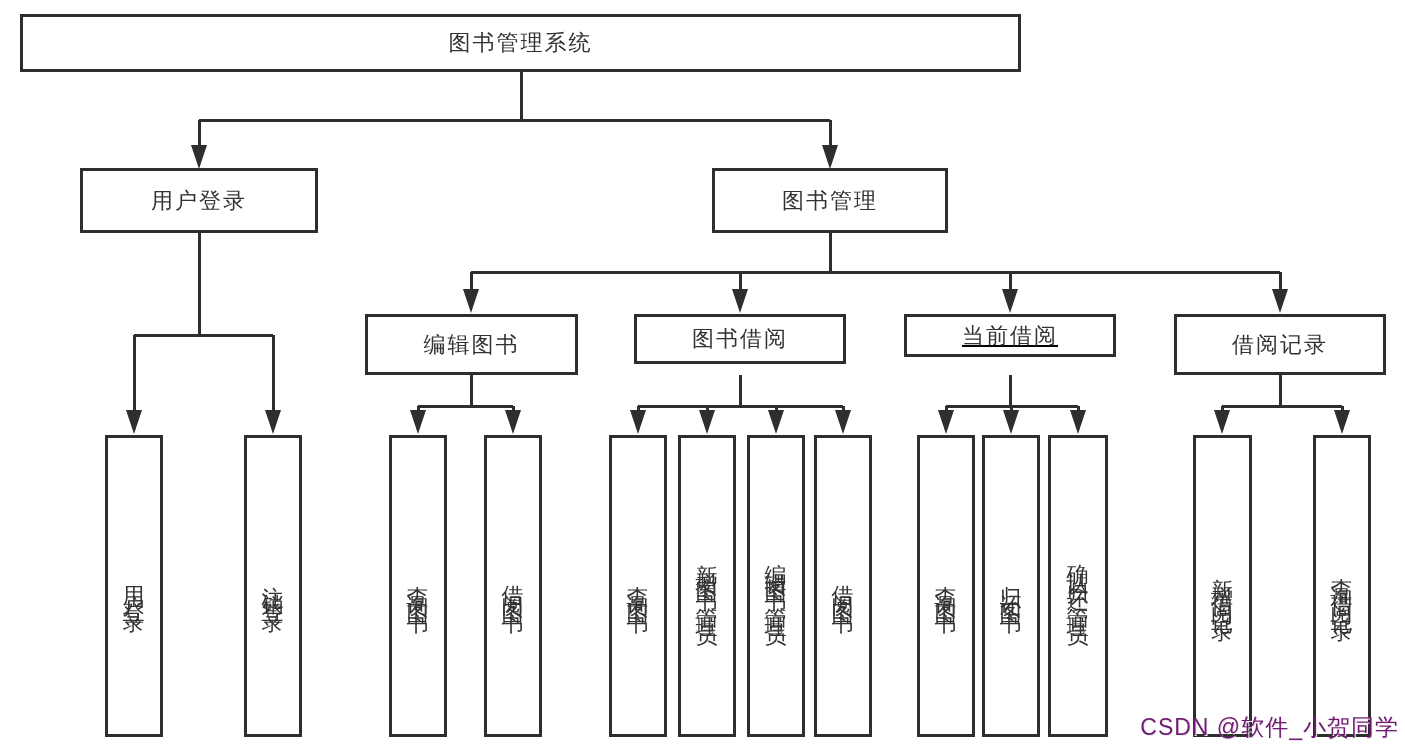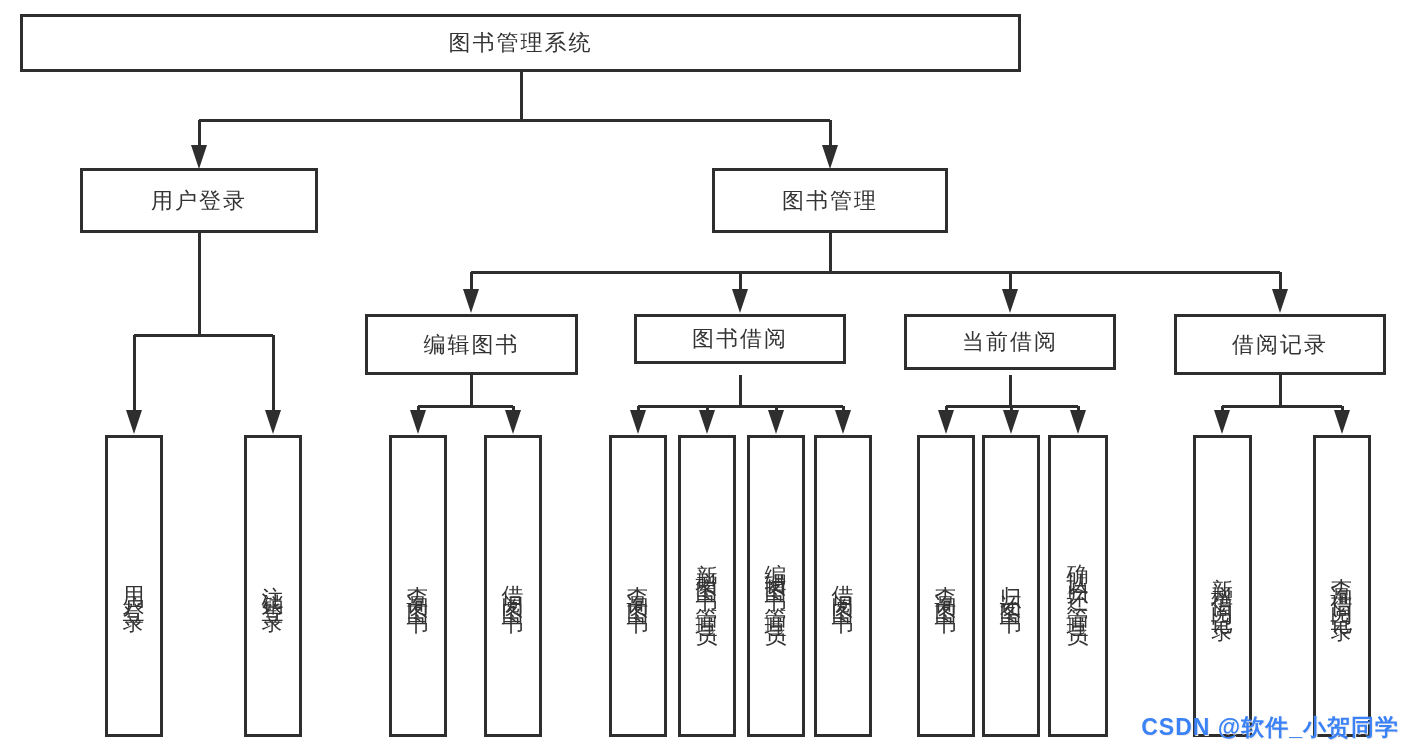--- a/index.html
+++ b/index.html
@@ -56,26 +56,25 @@
     line-height: 1.05;
     letter-spacing: 0.4em;
     color: #333333;
     white-space: nowrap;
   }
   .watermark {
     position: absolute;
     top: 712px;
     right: 6px;
     font-size: 23px;
-    color: #3b82f6;
+    color: #701a75;
     letter-spacing: 1px;
     z-index: 5;
     text-shadow: 1px 1px 0 #ececec;
     white-space: nowrap;
-    font-weight: bold;
   }
 </style>
 </head>
 <body>
 
 <div id="canvas">
 
   <svg id="wires" width="1405" height="747" viewBox="0 0 1405 747">
     <g stroke="#2e2e2e" stroke-width="3" fill="none" shape-rendering="crispEdges">
 
@@ -129,21 +128,21 @@
   <div class="node" style="left:712px; top:168px; width:236px; height:65px;">
     <span class="hlabel">图书管理</span>
   </div>
 
   <div class="node" style="left:365px; top:314px; width:213px; height:61px;">
     <span class="hlabel">编辑图书</span>
   </div>
   <div class="node" style="left:634px; top:314px; width:212px; height:50px;">
     <span class="hlabel">图书借阅</span>
   </div>
-  <div class="node" style="left:904px; top:314px; width:212px; height:56px;">
+  <div class="node" style="left:904px; top:314px; width:212px; height:43px;text-decoration:underline;">
     <span class="hlabel">当前借阅</span>
   </div>
   <div class="node" style="left:1174px; top:314px; width:212px; height:61px;">
     <span class="hlabel">借阅记录</span>
   </div>
 
   <div class="leaf" style="left:105px; width:58px;">
     <span class="vlabel">用户登录</span>
   </div>
   <div class="leaf" style="left:244px; width:58px;">

